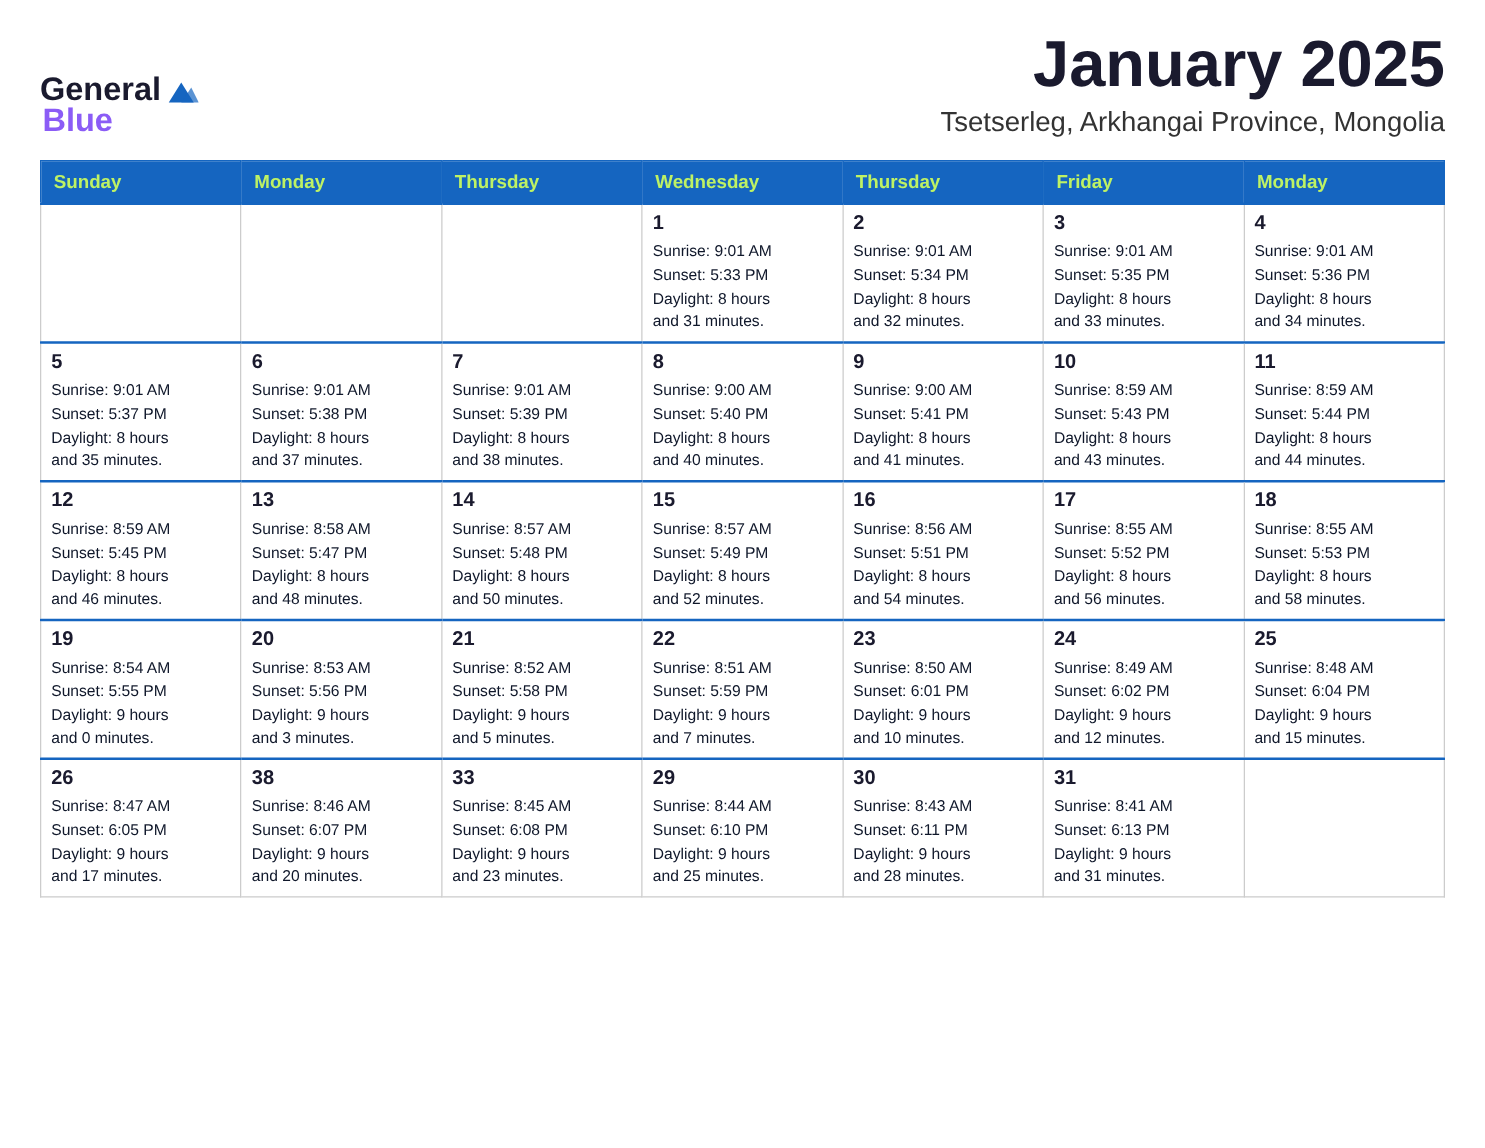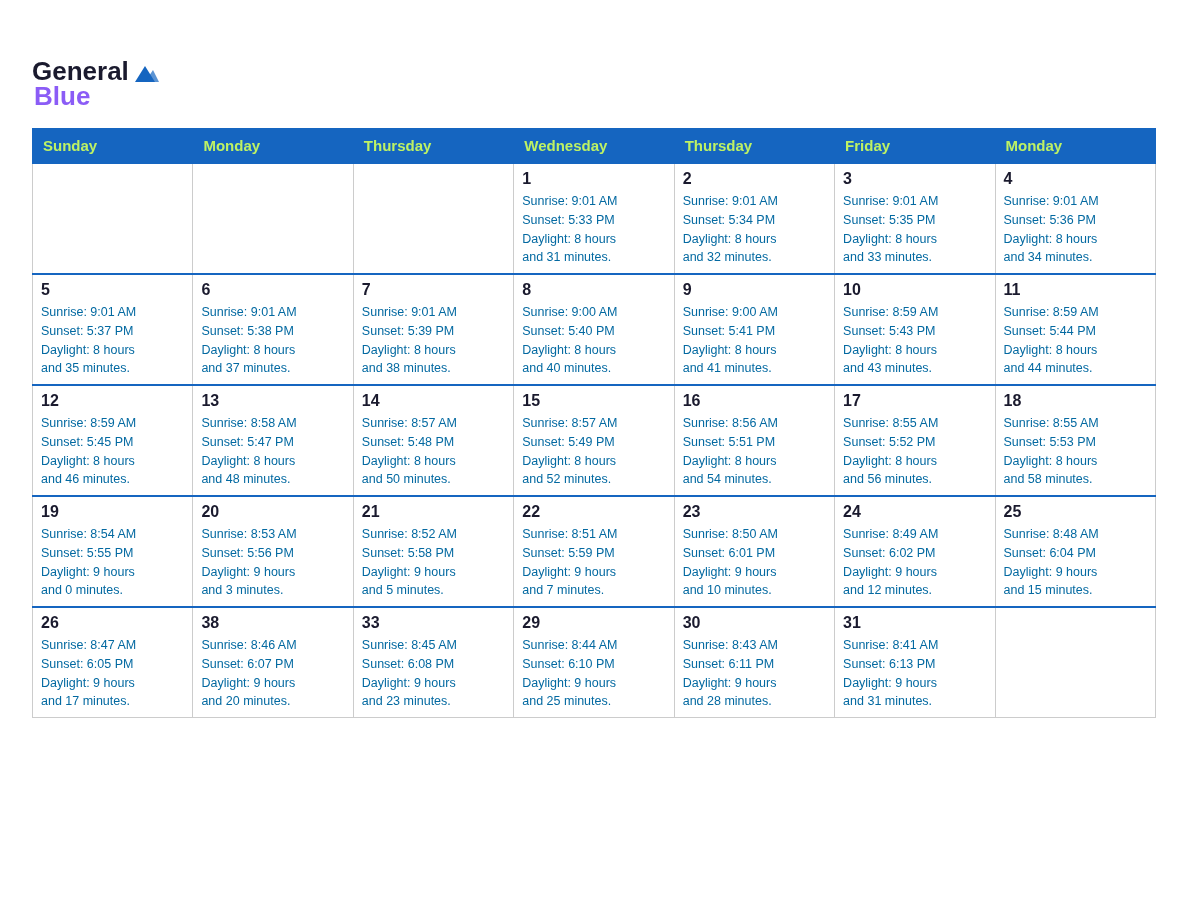--- a/index.html
+++ b/index.html
@@ -85,21 +85,21 @@
     }
     .day-number {
       font-size: 16px;
       font-weight: bold;
       color: #1a1a2e;
       display: block;
       margin-bottom: 4px;
     }
     .day-info {
       font-size: 12.5px;
-      color: #0369a1;
+      color: #0f172a;
       line-height: 1.5;
     }
     .empty-cell {
       background: #fff;
     }
     .calendar tbody tr {
       height: 110px;
     }
   </style>
 </head>
@@ -109,20 +109,24 @@
   <div class="logo-wrapper">
     <div class="logo-row">
       <span class="logo-text-general">General</span>
       <svg class="logo-icon" viewBox="0 0 28 28" xmlns="http://www.w3.org/2000/svg">
         <polygon points="4,24 14,8 24,24" fill="#1565c0"></polygon>
         <polygon points="14,24 22,12 28,24" fill="#1565c0" opacity="0.7"></polygon>
       </svg>
     </div>
     <span class="logo-text-blue" style="margin-top:-6px; margin-left:2px;">Blue</span>
   </div>
+  <div class="title-section">
+    <div class="main-title">January 2025</div>
+    <div class="subtitle">Tsetserleg, Arkhangai Province, Mongolia</div>
+  </div>
 </div>
 
 <table class="calendar">
   <thead>
     <tr>
     <th>Sunday</th>
         <th>Monday</th>
         <th>Thursday</th>
         <th>Wednesday</th>
         <th>Thursday</th>

